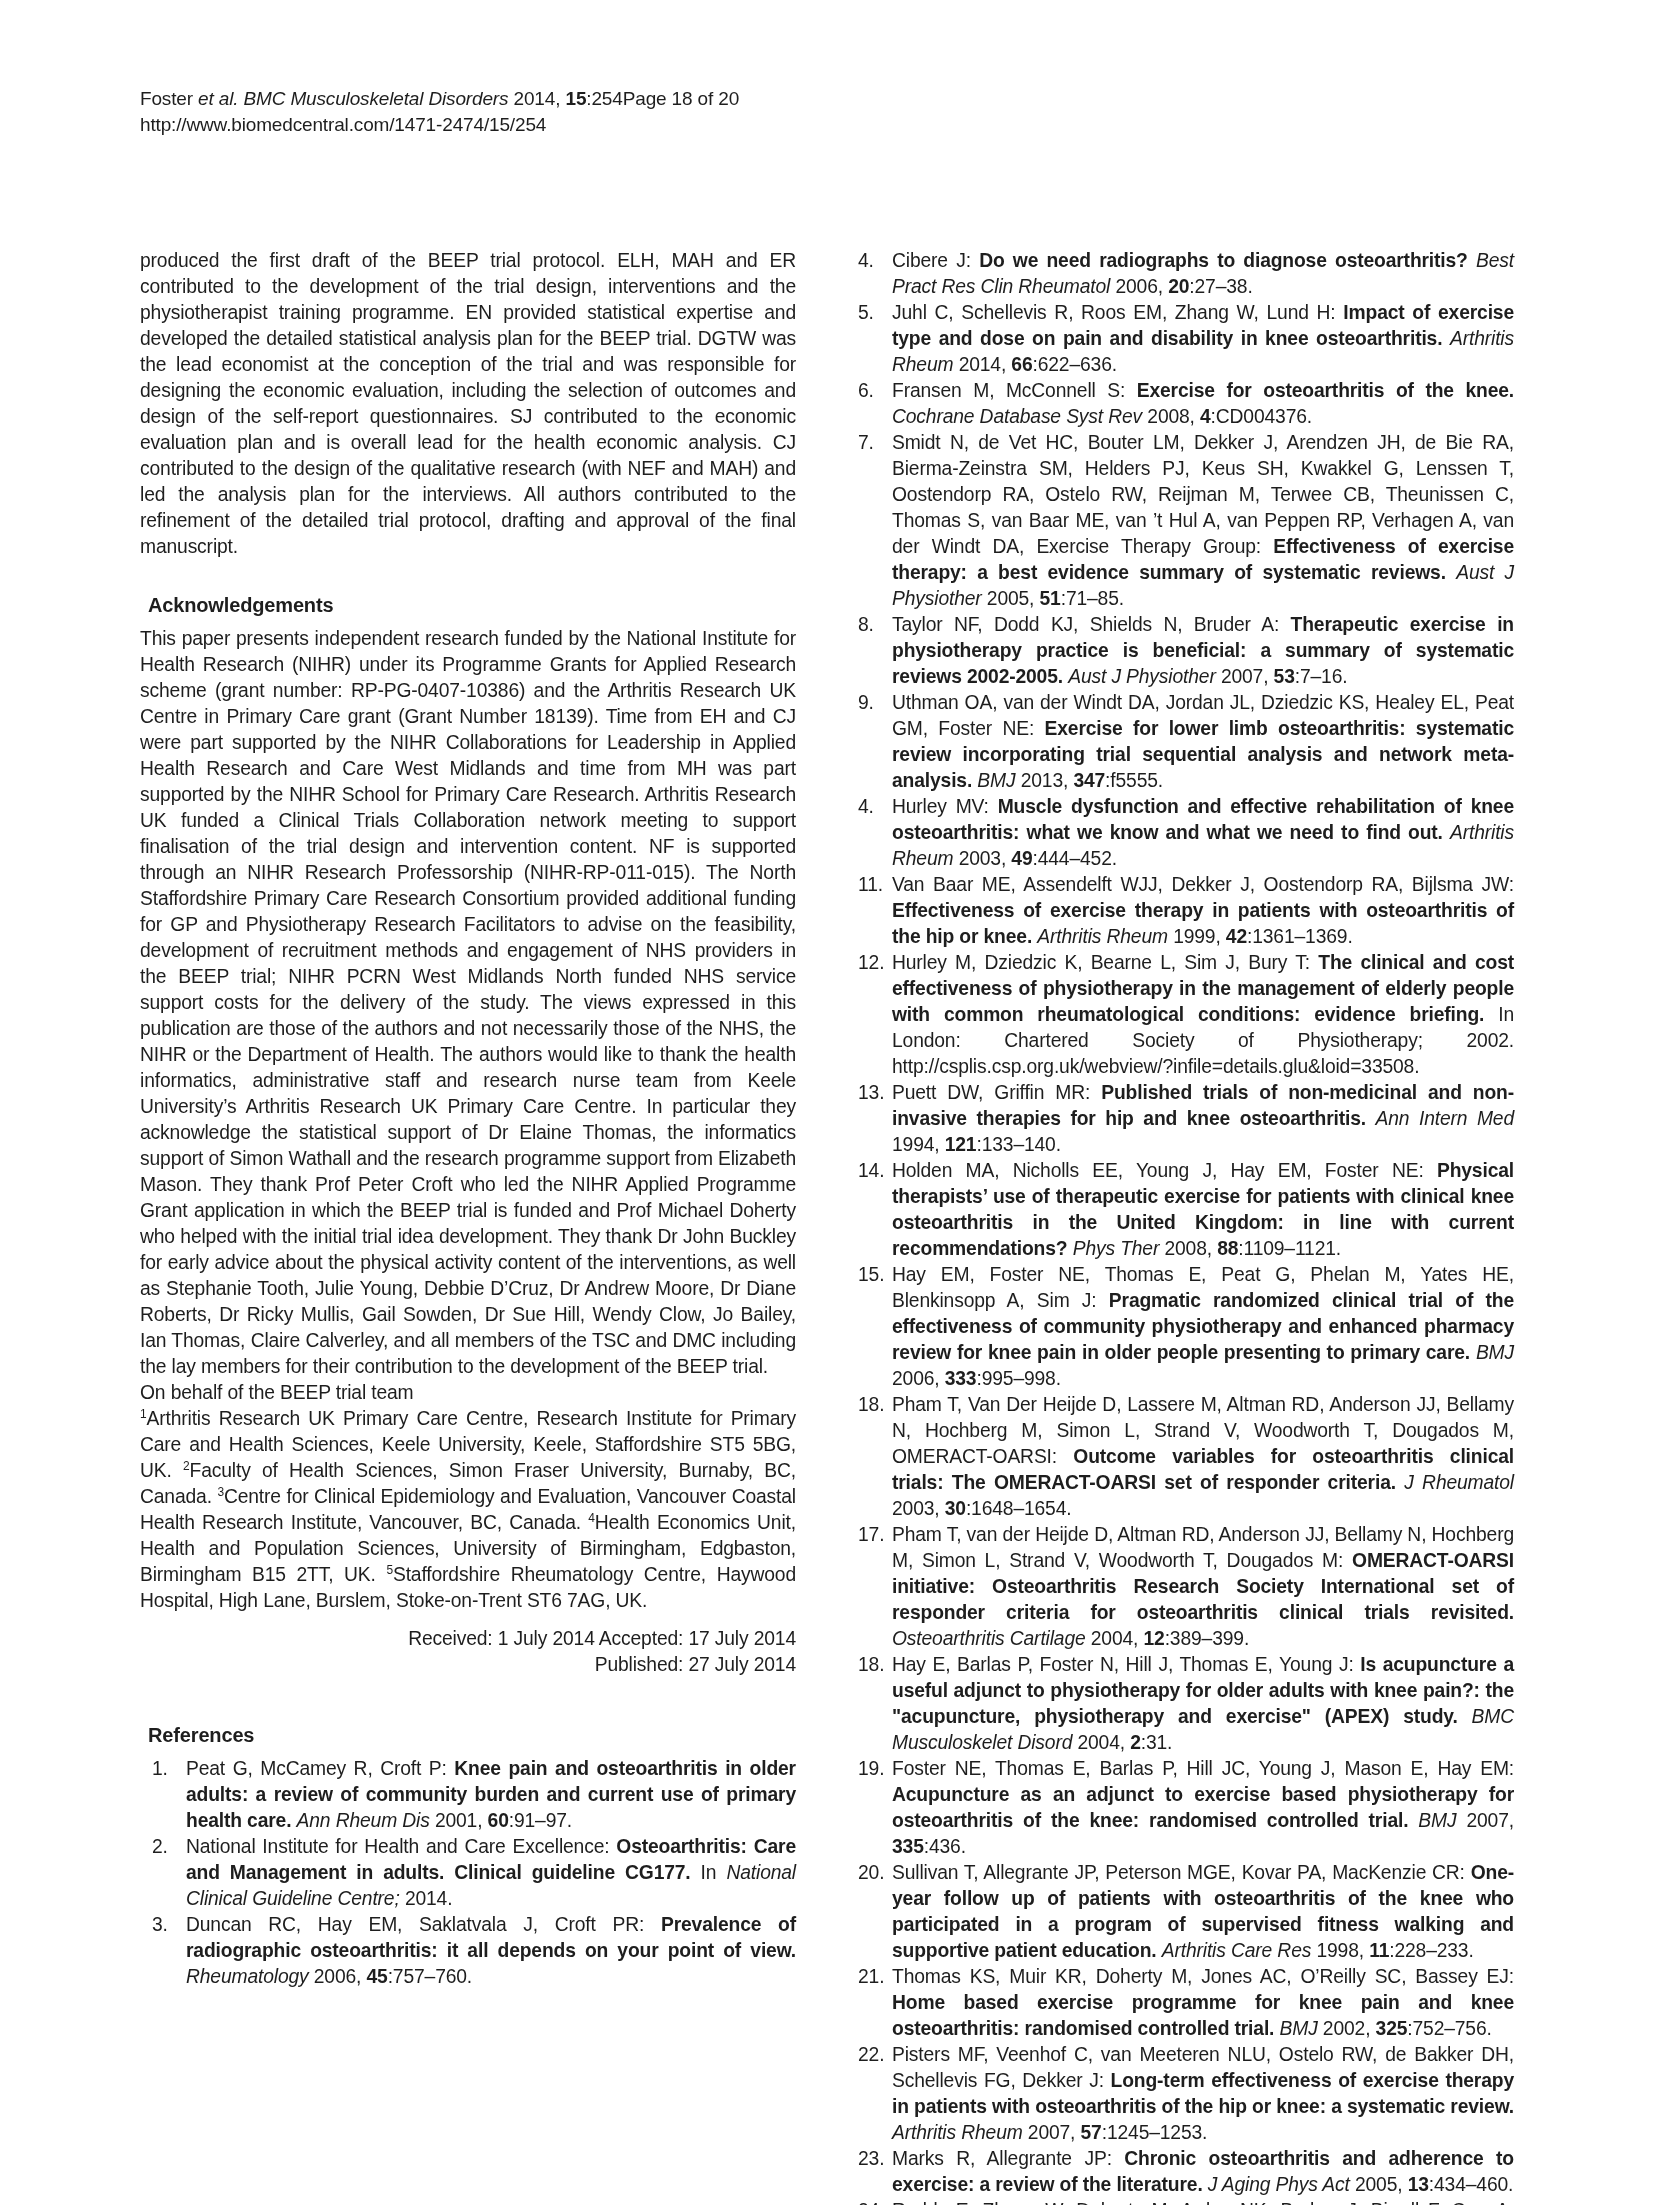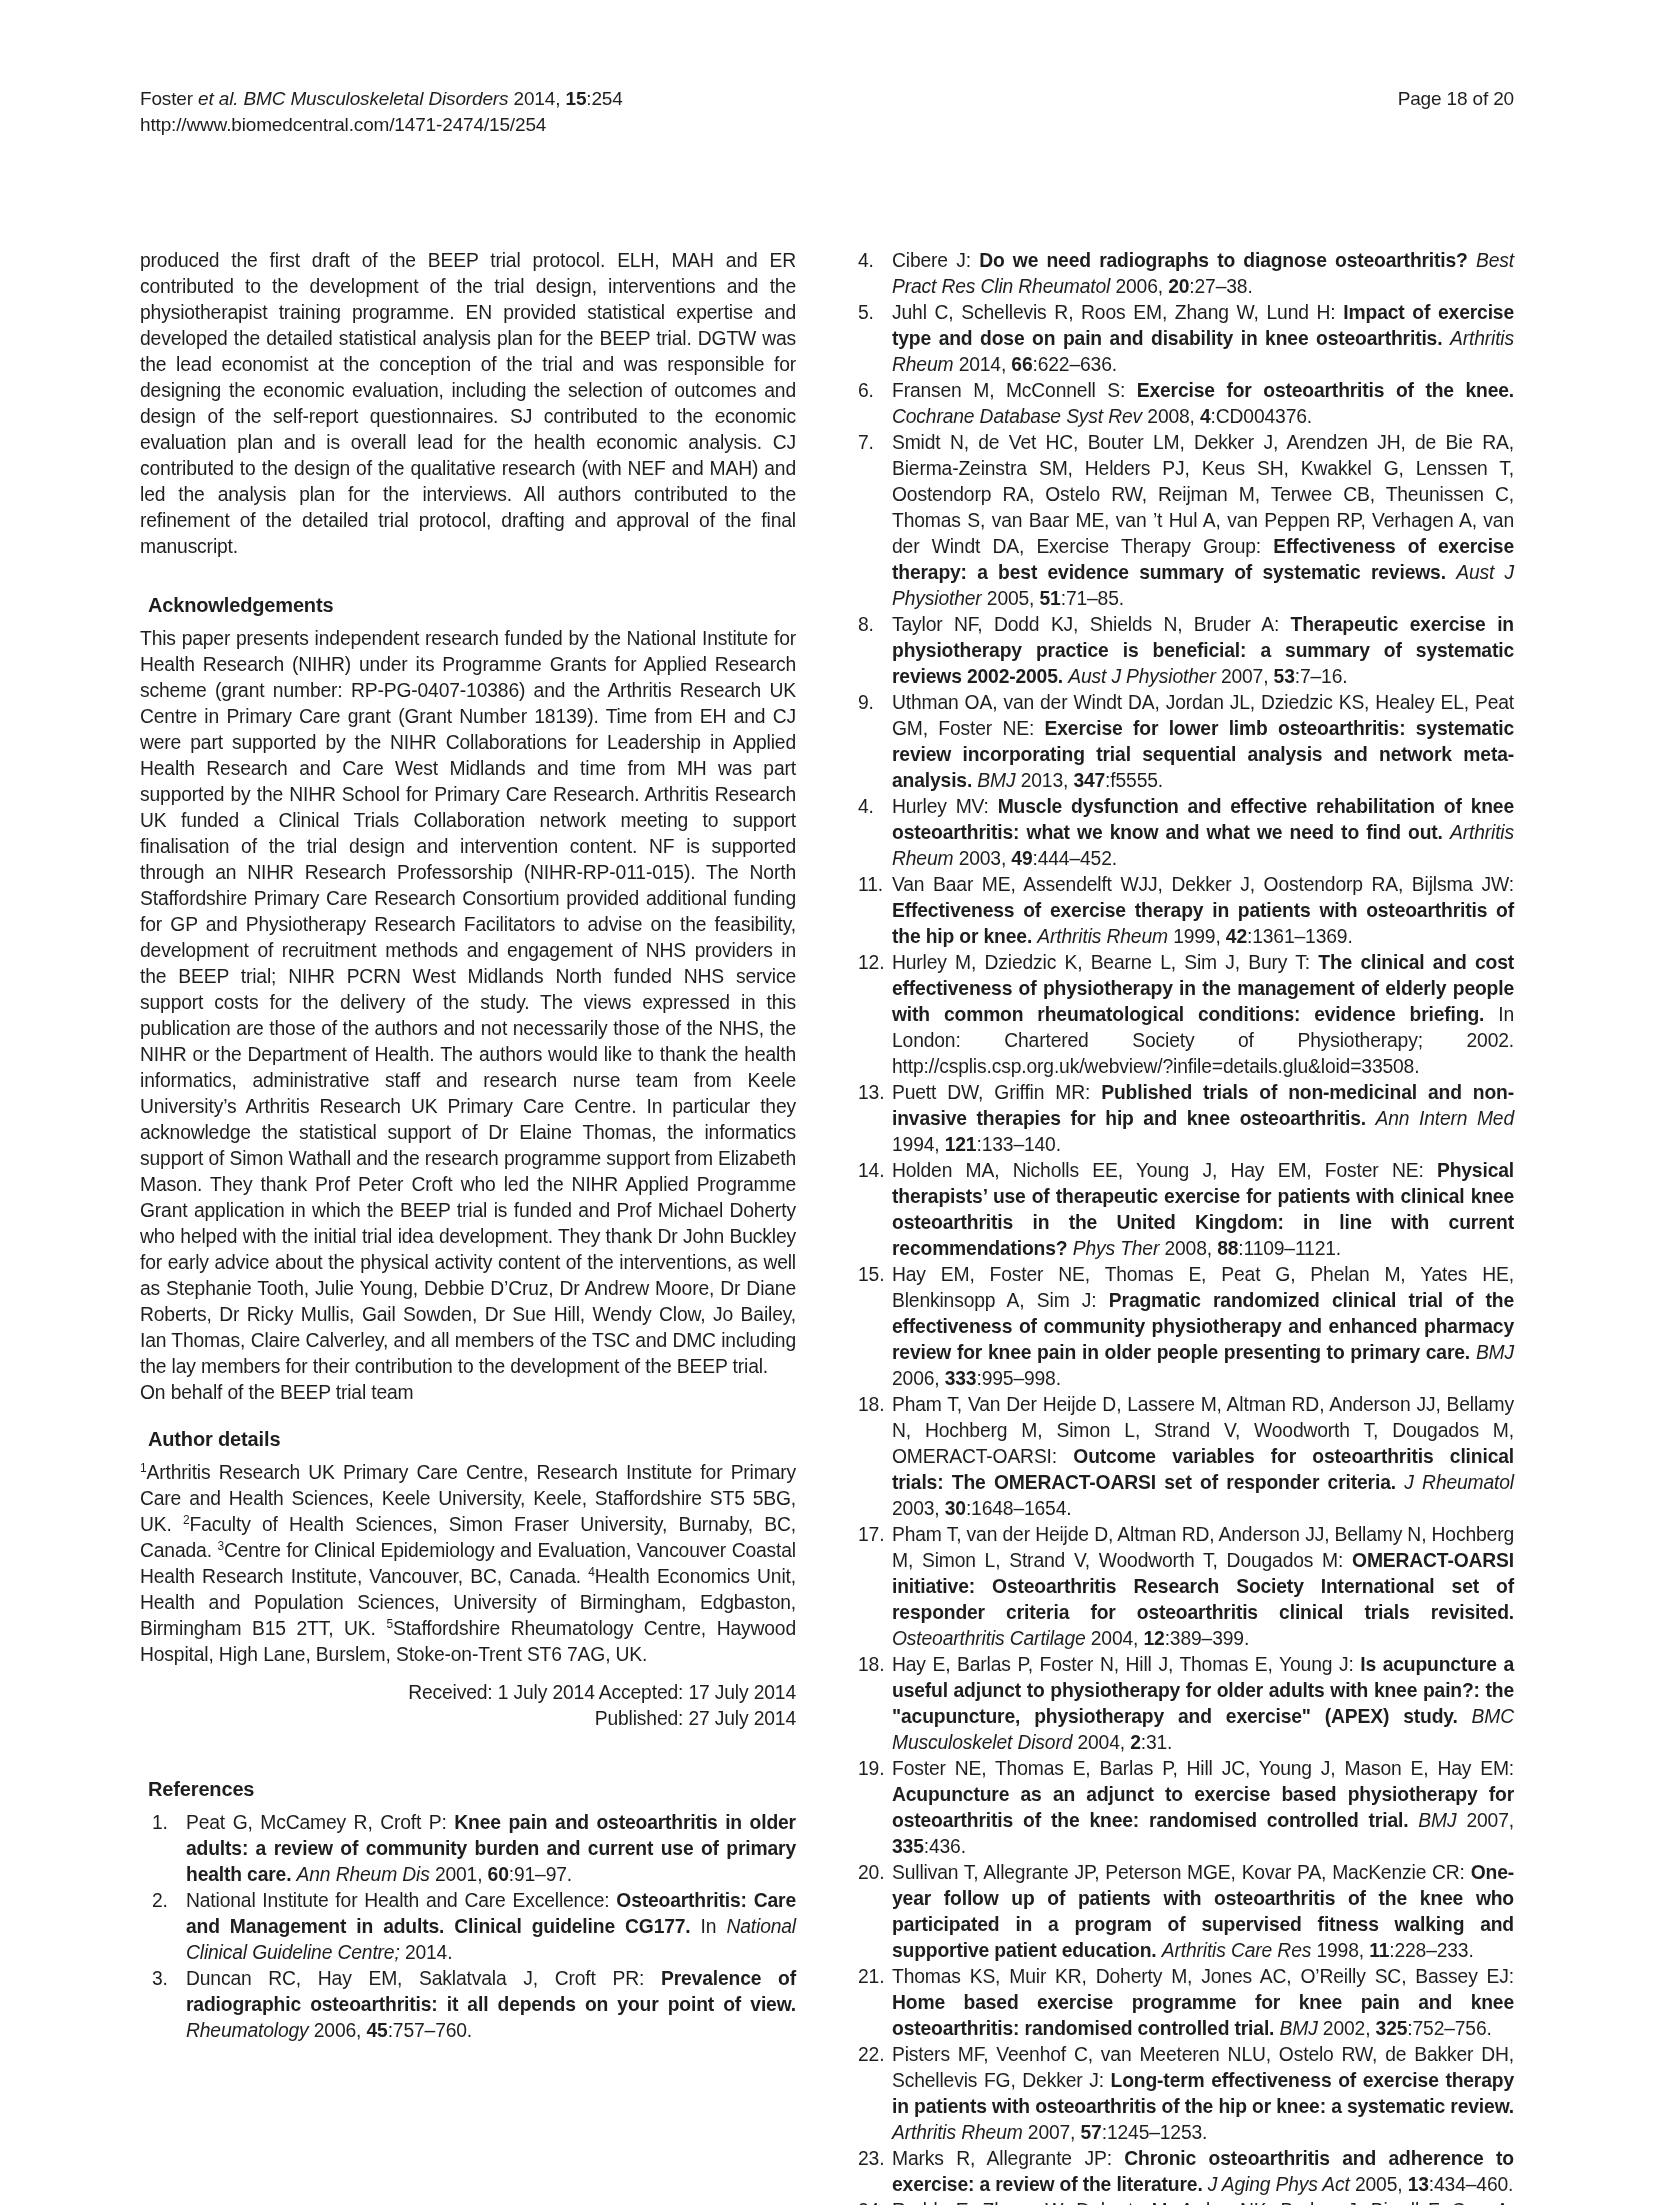--- a/index.html
+++ b/index.html
@@ -6,21 +6,21 @@
   .page{
     position:relative;
     width:1654px;height:2205px;
     background:#ffffff;
     font-family:"Liberation Sans", sans-serif;
     color:#1e1e1e;
     overflow:hidden;
   }
   .header{
     position:absolute;top:86px;left:140px;width:1374px;
-    display:flex;justify-content:space-between;align-items:flex-start;
+    display:flex;justify-content:flex-start;align-items:flex-start;
     font-size:19px;line-height:26px;letter-spacing:-0.15px;
   }
   .header .cite-block{max-width:900px;}
   .columns{
     position:absolute;top:248px;left:140px;
     display:flex;gap:50px;
   }
   .col{font-size:19.3px;line-height:26px;letter-spacing:-0.15px;}
   .col-left{width:656px;}
   .col-right{width:668px;}
@@ -58,21 +58,20 @@
 
   <div class="columns">
 
     <div class="col col-left">
       <p class="para">produced the first draft of the BEEP trial protocol. ELH, MAH and ER contributed to the development of the trial design, interventions and the physiotherapist training programme. EN provided statistical expertise and developed the detailed statistical analysis plan for the BEEP trial. DGTW was the lead economist at the conception of the trial and was responsible for designing the economic evaluation, including the selection of outcomes and design of the self-report questionnaires. SJ contributed to the economic evaluation plan and is overall lead for the health economic analysis. CJ contributed to the design of the qualitative research (with NEF and MAH) and led the analysis plan for the interviews. All authors contributed to the refinement of the detailed trial protocol, drafting and approval of the final manuscript.</p>
 
       <h2 class="section-heading mt-ack">Acknowledgements</h2>
       <p class="para">This paper presents independent research funded by the National Institute for Health Research (NIHR) under its Programme Grants for Applied Research scheme (grant number: RP-PG-0407-10386) and the Arthritis Research UK Centre in Primary Care grant (Grant Number 18139). Time from EH and CJ were part supported by the NIHR Collaborations for Leadership in Applied Health Research and Care West Midlands and time from MH was part supported by the NIHR School for Primary Care Research. Arthritis Research UK funded a Clinical Trials Collaboration network meeting to support finalisation of the trial design and intervention content. NF is supported through an NIHR Research Professorship (NIHR-RP-011-015). The North Staffordshire Primary Care Research Consortium provided additional funding for GP and Physiotherapy Research Facilitators to advise on the feasibility, development of recruitment methods and engagement of NHS providers in the BEEP trial; NIHR PCRN West Midlands North funded NHS service support costs for the delivery of the study. The views expressed in this publication are those of the authors and not necessarily those of the NHS, the NIHR or the Department of Health. The authors would like to thank the health informatics, administrative staff and research nurse team from Keele University’s Arthritis Research UK Primary Care Centre. In particular they acknowledge the statistical support of Dr Elaine Thomas, the informatics support of Simon Wathall and the research programme support from Elizabeth Mason. They thank Prof Peter Croft who led the NIHR Applied Programme Grant application in which the BEEP trial is funded and Prof Michael Doherty who helped with the initial trial idea development. They thank Dr John Buckley for early advice about the physical activity content of the interventions, as well as Stephanie Tooth, Julie Young, Debbie D’Cruz, Dr Andrew Moore, Dr Diane Roberts, Dr Ricky Mullis, Gail Sowden, Dr Sue Hill, Wendy Clow, Jo Bailey, Ian Thomas, Claire Calverley, and all members of the TSC and DMC including the lay members for their contribution to the development of the BEEP trial.</p>
       <div class="behalf-line">On behalf of the BEEP trial team</div>
 
-      <h2 class="section-heading mt-authors">Author details</h2>
       <p class="para"><sup class="seg-sup">1</sup><span class="seg-p">Arthritis Research UK Primary Care Centre, Research Institute for Primary Care and Health Sciences, Keele University, Keele, Staffordshire ST5 5BG, UK. </span><sup class="seg-sup">2</sup><span class="seg-p">Faculty of Health Sciences, Simon Fraser University, Burnaby, BC, Canada. </span><sup class="seg-sup">3</sup><span class="seg-p">Centre for Clinical Epidemiology and Evaluation, Vancouver Coastal Health Research Institute, Vancouver, BC, Canada. </span><sup class="seg-sup">4</sup><span class="seg-p">Health Economics Unit, Health and Population Sciences, University of Birmingham, Edgbaston, Birmingham B15 2TT, UK. </span><sup class="seg-sup">5</sup><span class="seg-p">Staffordshire Rheumatology Centre, Haywood Hospital, High Lane, Burslem, Stoke-on-Trent ST6 7AG, UK.</span></p>
 
       <div class="dates mt-dates">
         <div>Received: 1 July 2014 Accepted: 17 July 2014</div>
         <div>Published: 27 July 2014</div>
       </div>
 
       <h2 class="section-heading mt-refs">References</h2>
       <ol class="ref-list">
           <li class="ref">

